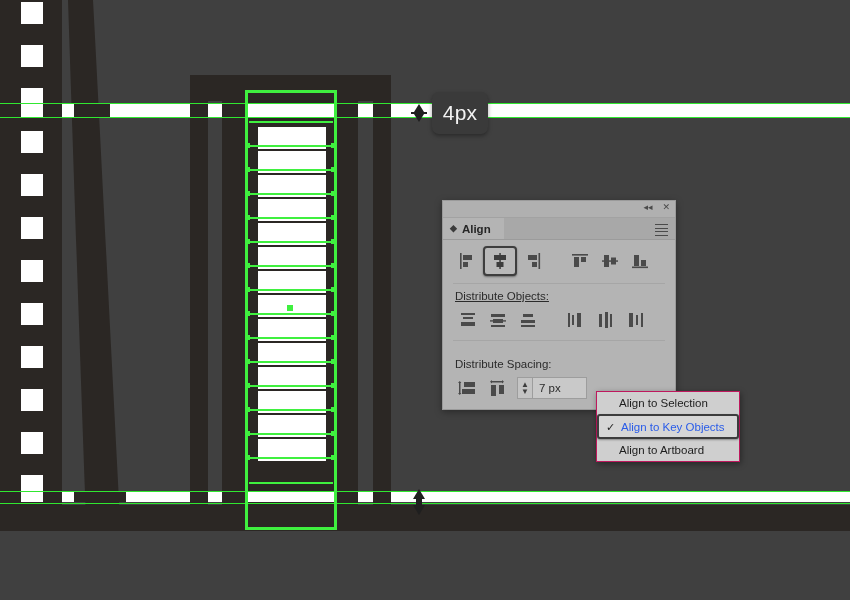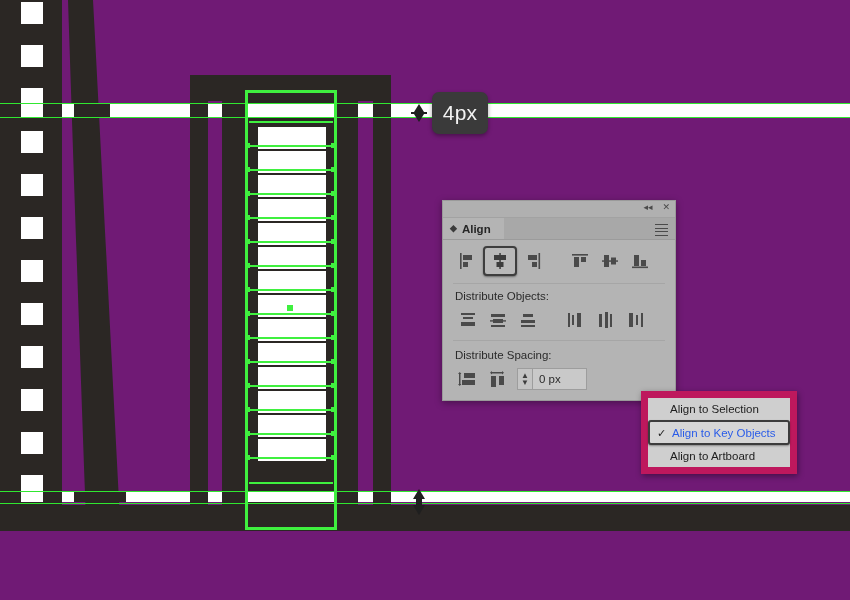--- a/index.html
+++ b/index.html
@@ -1,21 +1,21 @@
 <!DOCTYPE html>
 <html><head>
 <meta charset="utf-8">
 <style>
   html,body{margin:0;padding:0;}
   body{
     width:850px;height:600px;overflow:hidden;background:#ffffff;
     font-family:"Liberation Sans", sans-serif;
     -webkit-font-smoothing:antialiased;
   }
-  #stage{position:relative;width:850px;height:600px;background:#701a75;overflow:hidden;}
+  #stage{position:relative;width:850px;height:600px;background:#404040;overflow:hidden;}
 
   
   .art{position:absolute;background:#2b2724;}
   .artwhite{position:absolute;background:#ffffff;}
 
   
   .perf{position:absolute;background:#ffffff;width:22px;height:22px;}
 
   
   #curve{position:absolute;left:0;top:0;}
@@ -90,22 +90,22 @@
     box-sizing:border-box;display:flex;align-items:center;padding-left:6px;
     font-size:11.5px;color:#2b2b2b;
   }
   .atbtn{
     width:32px;height:24px;background:#b9b9b9;border:1px solid #a0a0a0;
     display:flex;align-items:center;justify-content:center;gap:1px;box-sizing:border-box;
   }
 
   
   #align-to-menu{
-    position:absolute;left:641px;top:391px;width:142px;
-    background:#cfcfcf;border:7px solid #be185d;
+    position:absolute;left:596px;top:391px;width:142px;
+    background:#cfcfcf;border:1px solid #be185d;
     box-shadow:1px 2px 6px rgba(0,0,0,.4);
     font-size:11.5px;
   }
   .mi{
     height:22px;display:flex;align-items:center;padding-left:22px;
     color:#1d1d1d;position:relative;box-sizing:border-box;
   }
   .mi.current{
     color:#2a5ce8;background:#d6d6d6;
     border:2px solid #3c3c3c;border-radius:3px;
@@ -334,21 +334,21 @@
           <svg width="20" height="18" viewBox="0 0 20 18">
             <rect x="2" y="14.5" width="16" height="1.6" fill="#4a4a4a"></rect>
             <rect x="4" y="3" width="5" height="11" fill="#4a4a4a"></rect>
             <rect x="11" y="8" width="5" height="6" fill="#4a4a4a"></rect>
           </svg>
         </div>
       </div>
 
       <div class="divline"></div>
 
-      <div class="sect-label" style="padding-top:6px;">Distribute Objects:</div>
+      <div class="sect-label" style="padding-top:6px;text-decoration:underline;">Distribute Objects:</div>
       <div class="btnrow">
         <div class="alnbtn">
           <svg width="20" height="18" viewBox="0 0 20 18">
             <rect x="3" y="2" width="14" height="2" fill="#4a4a4a"></rect>
             <rect x="5" y="6" width="10" height="2" fill="#4a4a4a"></rect>
             <rect x="3" y="11" width="14" height="4" fill="#4a4a4a"></rect>
           </svg>
         </div>
         <div class="alnbtn">
           <svg width="20" height="18" viewBox="0 0 20 18">
@@ -386,21 +386,21 @@
             <rect x="10" y="4" width="2" height="10" fill="#4a4a4a"></rect>
             <rect x="15" y="2" width="2" height="14" fill="#4a4a4a"></rect>
           </svg>
         </div>
       </div>
 
       <div class="divline"></div>
 
       <div class="botrow" style="margin-top:6px;">
         <div class="ds-col">
-          <div class="sect-label" style="padding-left:2px;">Distribute Spacing:</div>
+          <div class="sect-label" style="padding-left:2px;margin-top:9px;">Distribute Spacing:</div>
           <div style="display:flex;align-items:center;padding-left:0;">
             <div class="alnbtn">
               <svg width="22" height="18" viewBox="0 0 22 18">
                 <rect x="2" y="3" width="1.5" height="12" fill="#4a4a4a"></rect>
                 <path d="M2.7 2 L1 4 L4.4 4 Z" fill="#4a4a4a"></path>
                 <path d="M2.7 16 L1 14 L4.4 14 Z" fill="#4a4a4a"></path>
                 <rect x="7" y="3" width="11" height="5" fill="#4a4a4a"></rect>
                 <rect x="5" y="10" width="13" height="5" fill="#4a4a4a"></rect>
               </svg>
             </div>
@@ -412,21 +412,21 @@
                 <rect x="4" y="6" width="5" height="11" fill="#4a4a4a"></rect>
                 <rect x="12" y="6" width="5" height="9" fill="#4a4a4a"></rect>
               </svg>
             </div>
             <div style="display:flex;align-items:center;margin-left:4px;">
               <div class="spin">
                 <span>▲</span>
                 <span>▼</span>
               </div>
               <div class="numfield">
-                <span>0 px</span>
+                <span>7 px</span>
               </div>
             </div>
           </div>
         </div>
       </div>
 
     </div>
   </div>
 
   <div id="align-to-menu">

